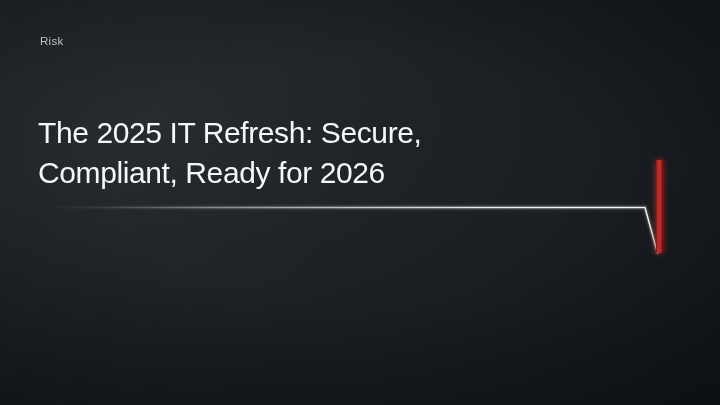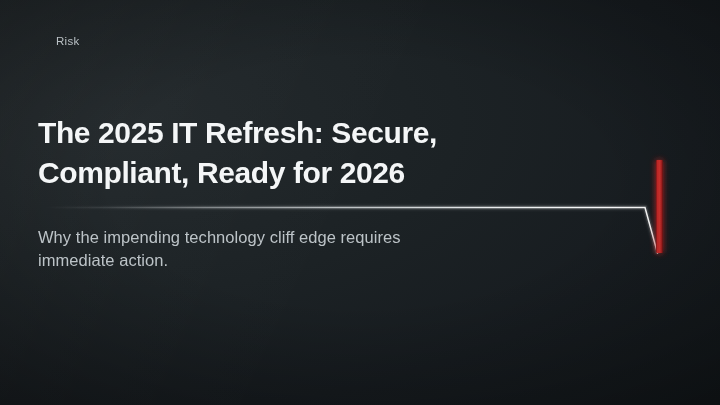--- a/index.html
+++ b/index.html
@@ -33,38 +33,38 @@
     position: absolute;
     inset: 0;
     pointer-events: none;
     background:
       linear-gradient(115deg, rgba(255,255,255,0.030) 0%, rgba(255,255,255,0.012) 26%, rgba(255,255,255,0) 52%);
   }
 
   
   #eyebrow {
     position: absolute;
-    left: 56px;
+    left: 40px;
     top: 35px;
     font-size: 11.5px;
     letter-spacing: 0.3px;
     color: #b9c0c4;
     font-weight: 400;
     white-space: nowrap;
   }
 
   
   #title {
     position: absolute;
     left: 38px;
     top: 113px;
     width: 470px;
     font-size: 30px;
     line-height: 1.32;
-    font-weight: 700;
+    font-weight: 400;
     letter-spacing: -0.4px;
     color: #f4f6f7;
     margin: 0;
   }
 
   
   #subtitle {
     position: absolute;
     left: 38px;
     top: 226px;
@@ -147,16 +147,15 @@
 
     <rect x="656" y="160" width="7" height="93" rx="1" fill="url(#barGrad)" filter="url(#redGlow)" opacity="0.97"></rect>
   </svg>
 
   <div id="vignette"></div>
 
   <div id="eyebrow">Risk</div>
 
   <h1 id="title">The 2025 IT Refresh: Secure, Compliant, Ready for 2026</h1>
 
-  <p id="subtitle">Why the impending technology cliff edge requires immediate action.</p>
 
 
 </div>
 
 </body></html>

